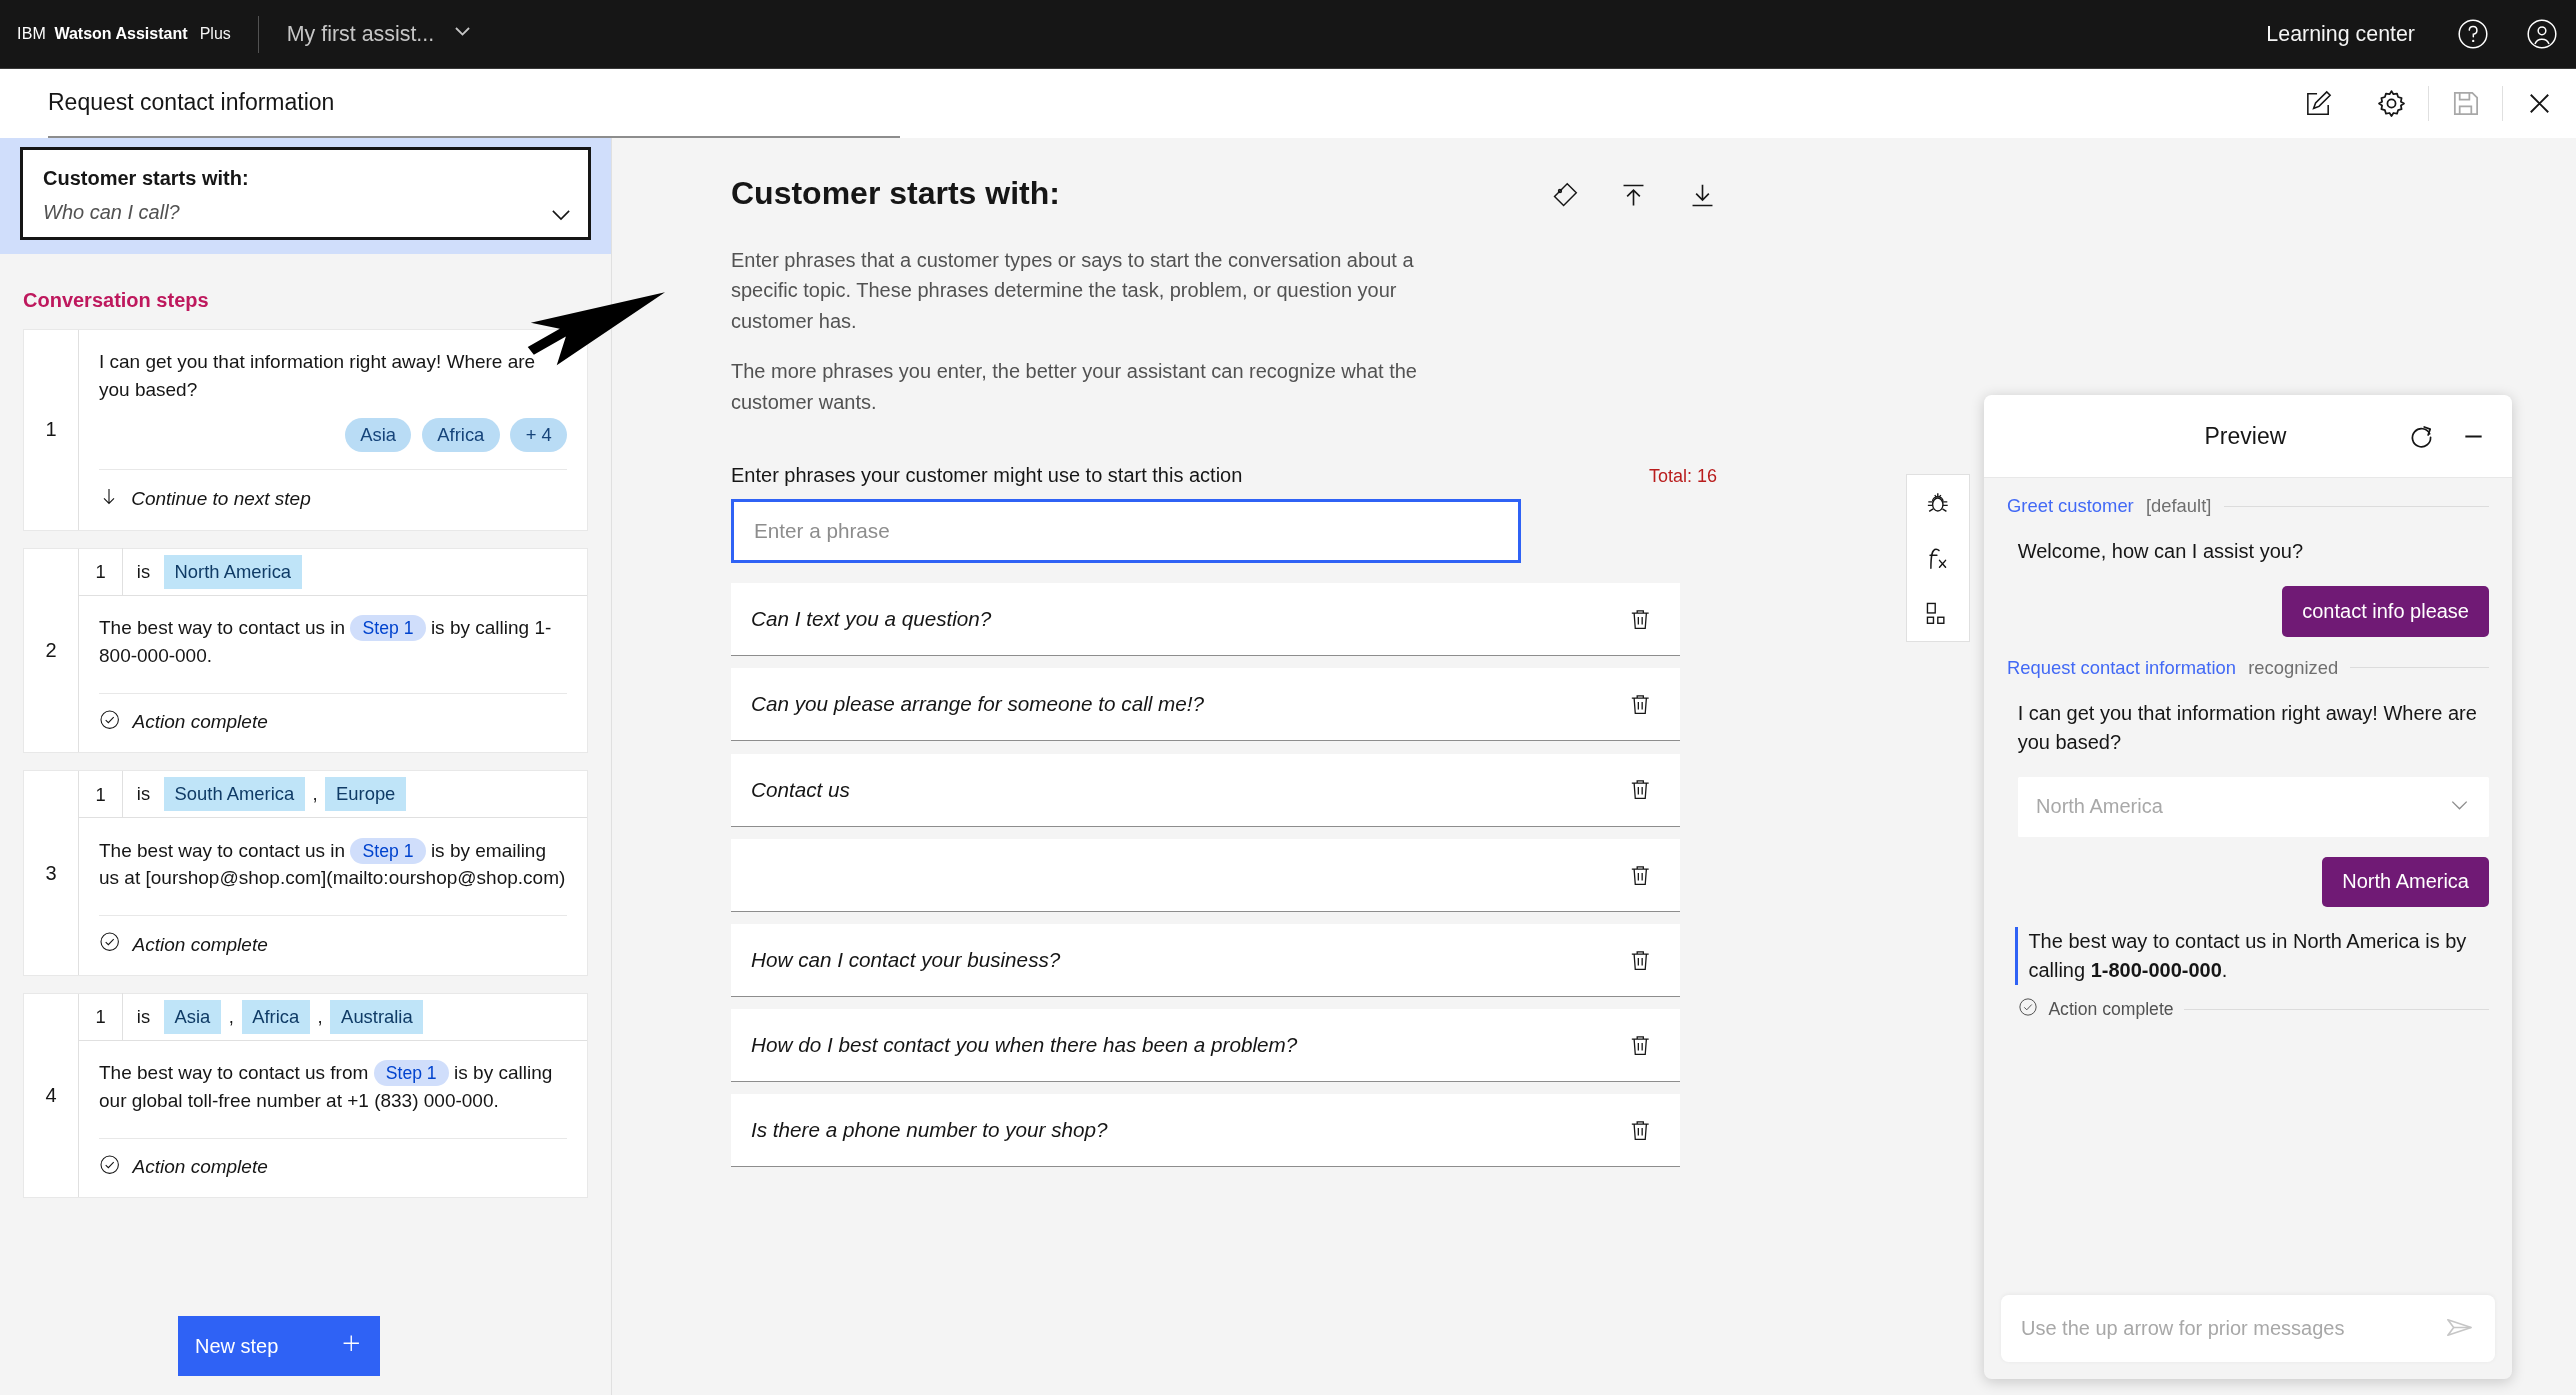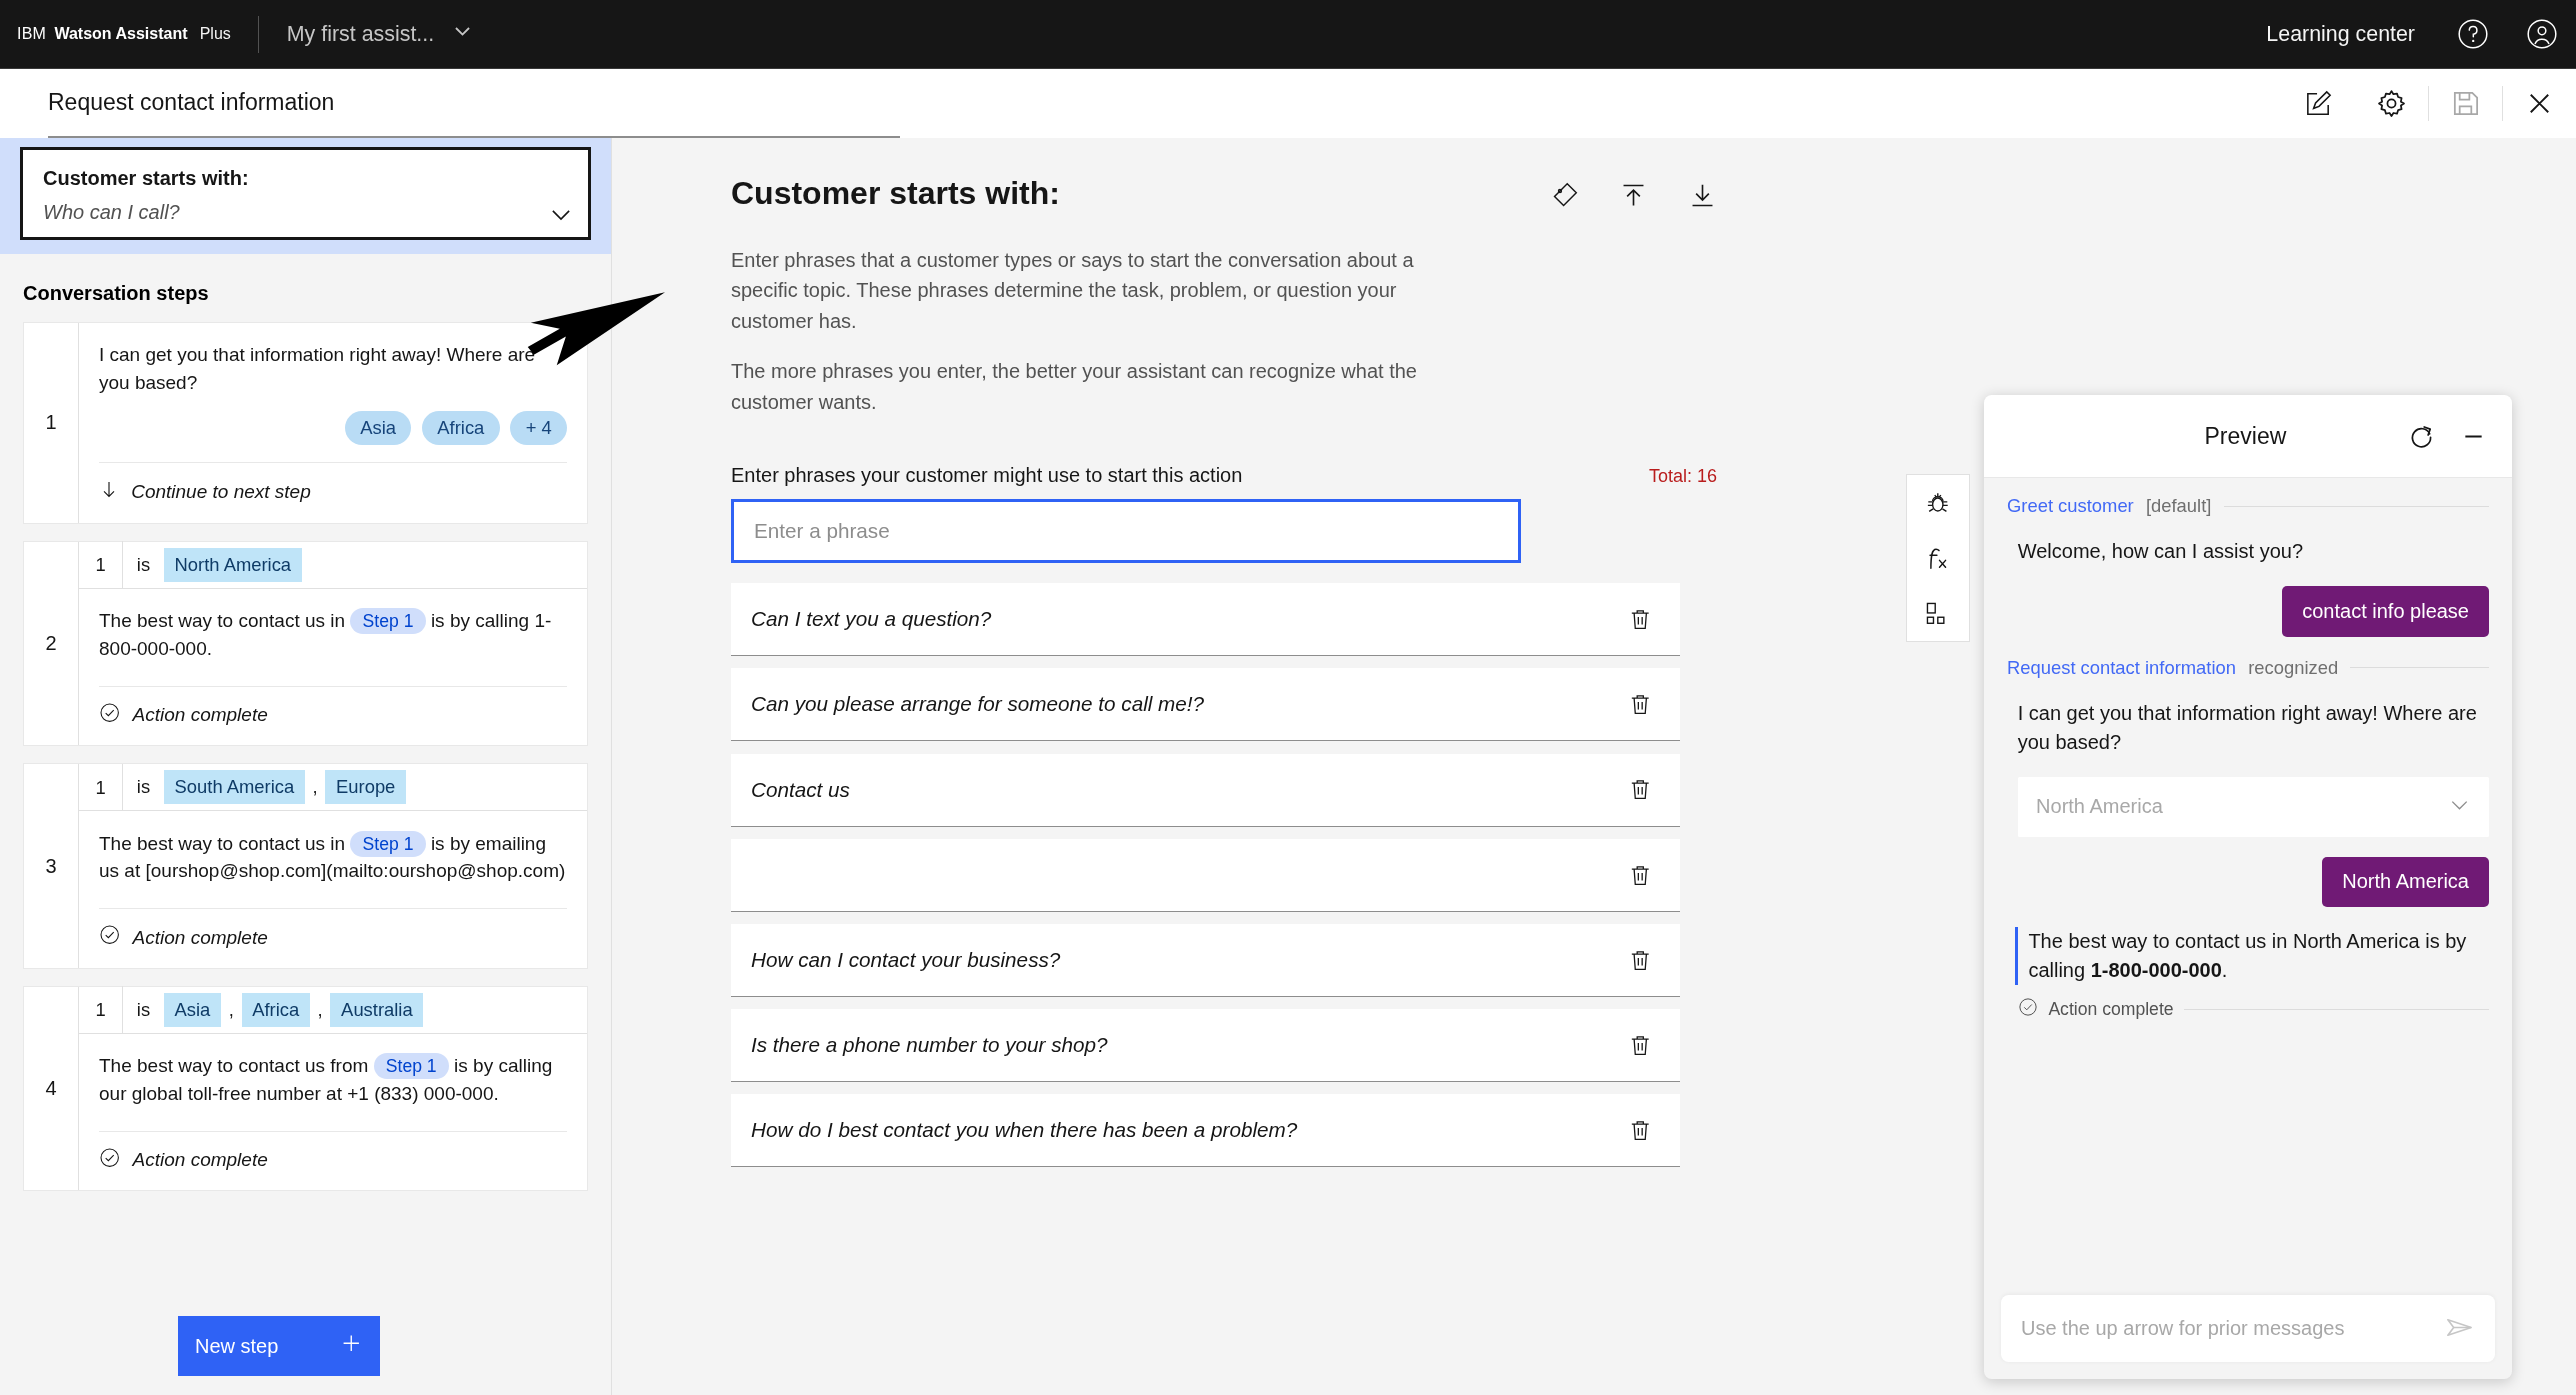--- a/index.html
+++ b/index.html
@@ -48,21 +48,21 @@
   }
   .starts-wrap { background: #d0defb; padding: 9.2px 20px 13.8px 20px; }
   .starts-card {
     background: #fff; border: 3.1px solid #161616; padding: 17px 20px 10.7px 20px;
     position: relative; min-height: 93px;
   }
   .starts-title { font-size: 20px; font-weight: 700; color: #161616; }
   .starts-sub { font-size: 20px; font-style: italic; color: #525252; margin-top: 10.7px; }
   .starts-chev { position: absolute; right: 13.8px; bottom: 6.1px; }
 
-  .conv-head { font-size: 20px; font-weight: 700; color: #000000; padding: 28px 23px 17px 23px; }
+  .conv-head { font-size: 20px; font-weight: 700; color: #be185d; padding: 35px 23px 17px 23px; }
 
   .steps { padding: 0 23px; }
   .step {
     display: flex; background: #ffffff; margin-bottom: 17px;
     border: 0.8px solid #e8e8e8;
   }
   .step-num {
     width: 55px; flex: none; display: flex; align-items: center; justify-content: center;
     font-size: 20px; color: #161616; background: #fff; border-right: 0.8px solid #e0e0e0;
   }
@@ -475,29 +475,29 @@
         </div>
         <div class="prow">
           <span class="ptext">How can I contact your business?</span>
           <span class="pdel">
             <svg width="24.5" height="24.5" viewBox="0 0 32 32" fill="none" stroke="#161616" stroke-width="1.7">
                 <path d="M5 8h22M12 8V5h8v3M8 8l1.5 20h13L24 8M13.5 13v10M18.5 13v10"></path>
               </svg>
           </span>
         </div>
         <div class="prow">
-          <span class="ptext">Is there a phone number to your shop?</span>
+          <span class="ptext">How do I best contact you when there has been a problem?</span>
           <span class="pdel">
             <svg width="24.5" height="24.5" viewBox="0 0 32 32" fill="none" stroke="#161616" stroke-width="1.7">
                 <path d="M5 8h22M12 8V5h8v3M8 8l1.5 20h13L24 8M13.5 13v10M18.5 13v10"></path>
               </svg>
           </span>
         </div>
         <div class="prow">
-          <span class="ptext">How do I best contact you when there has been a problem?</span>
+          <span class="ptext">Is there a phone number to your shop?</span>
           <span class="pdel">
             <svg width="24.5" height="24.5" viewBox="0 0 32 32" fill="none" stroke="#161616" stroke-width="1.7">
                 <path d="M5 8h22M12 8V5h8v3M8 8l1.5 20h13L24 8M13.5 13v10M18.5 13v10"></path>
               </svg>
           </span>
         </div>
       </div>
     </div>
   </div>
 

